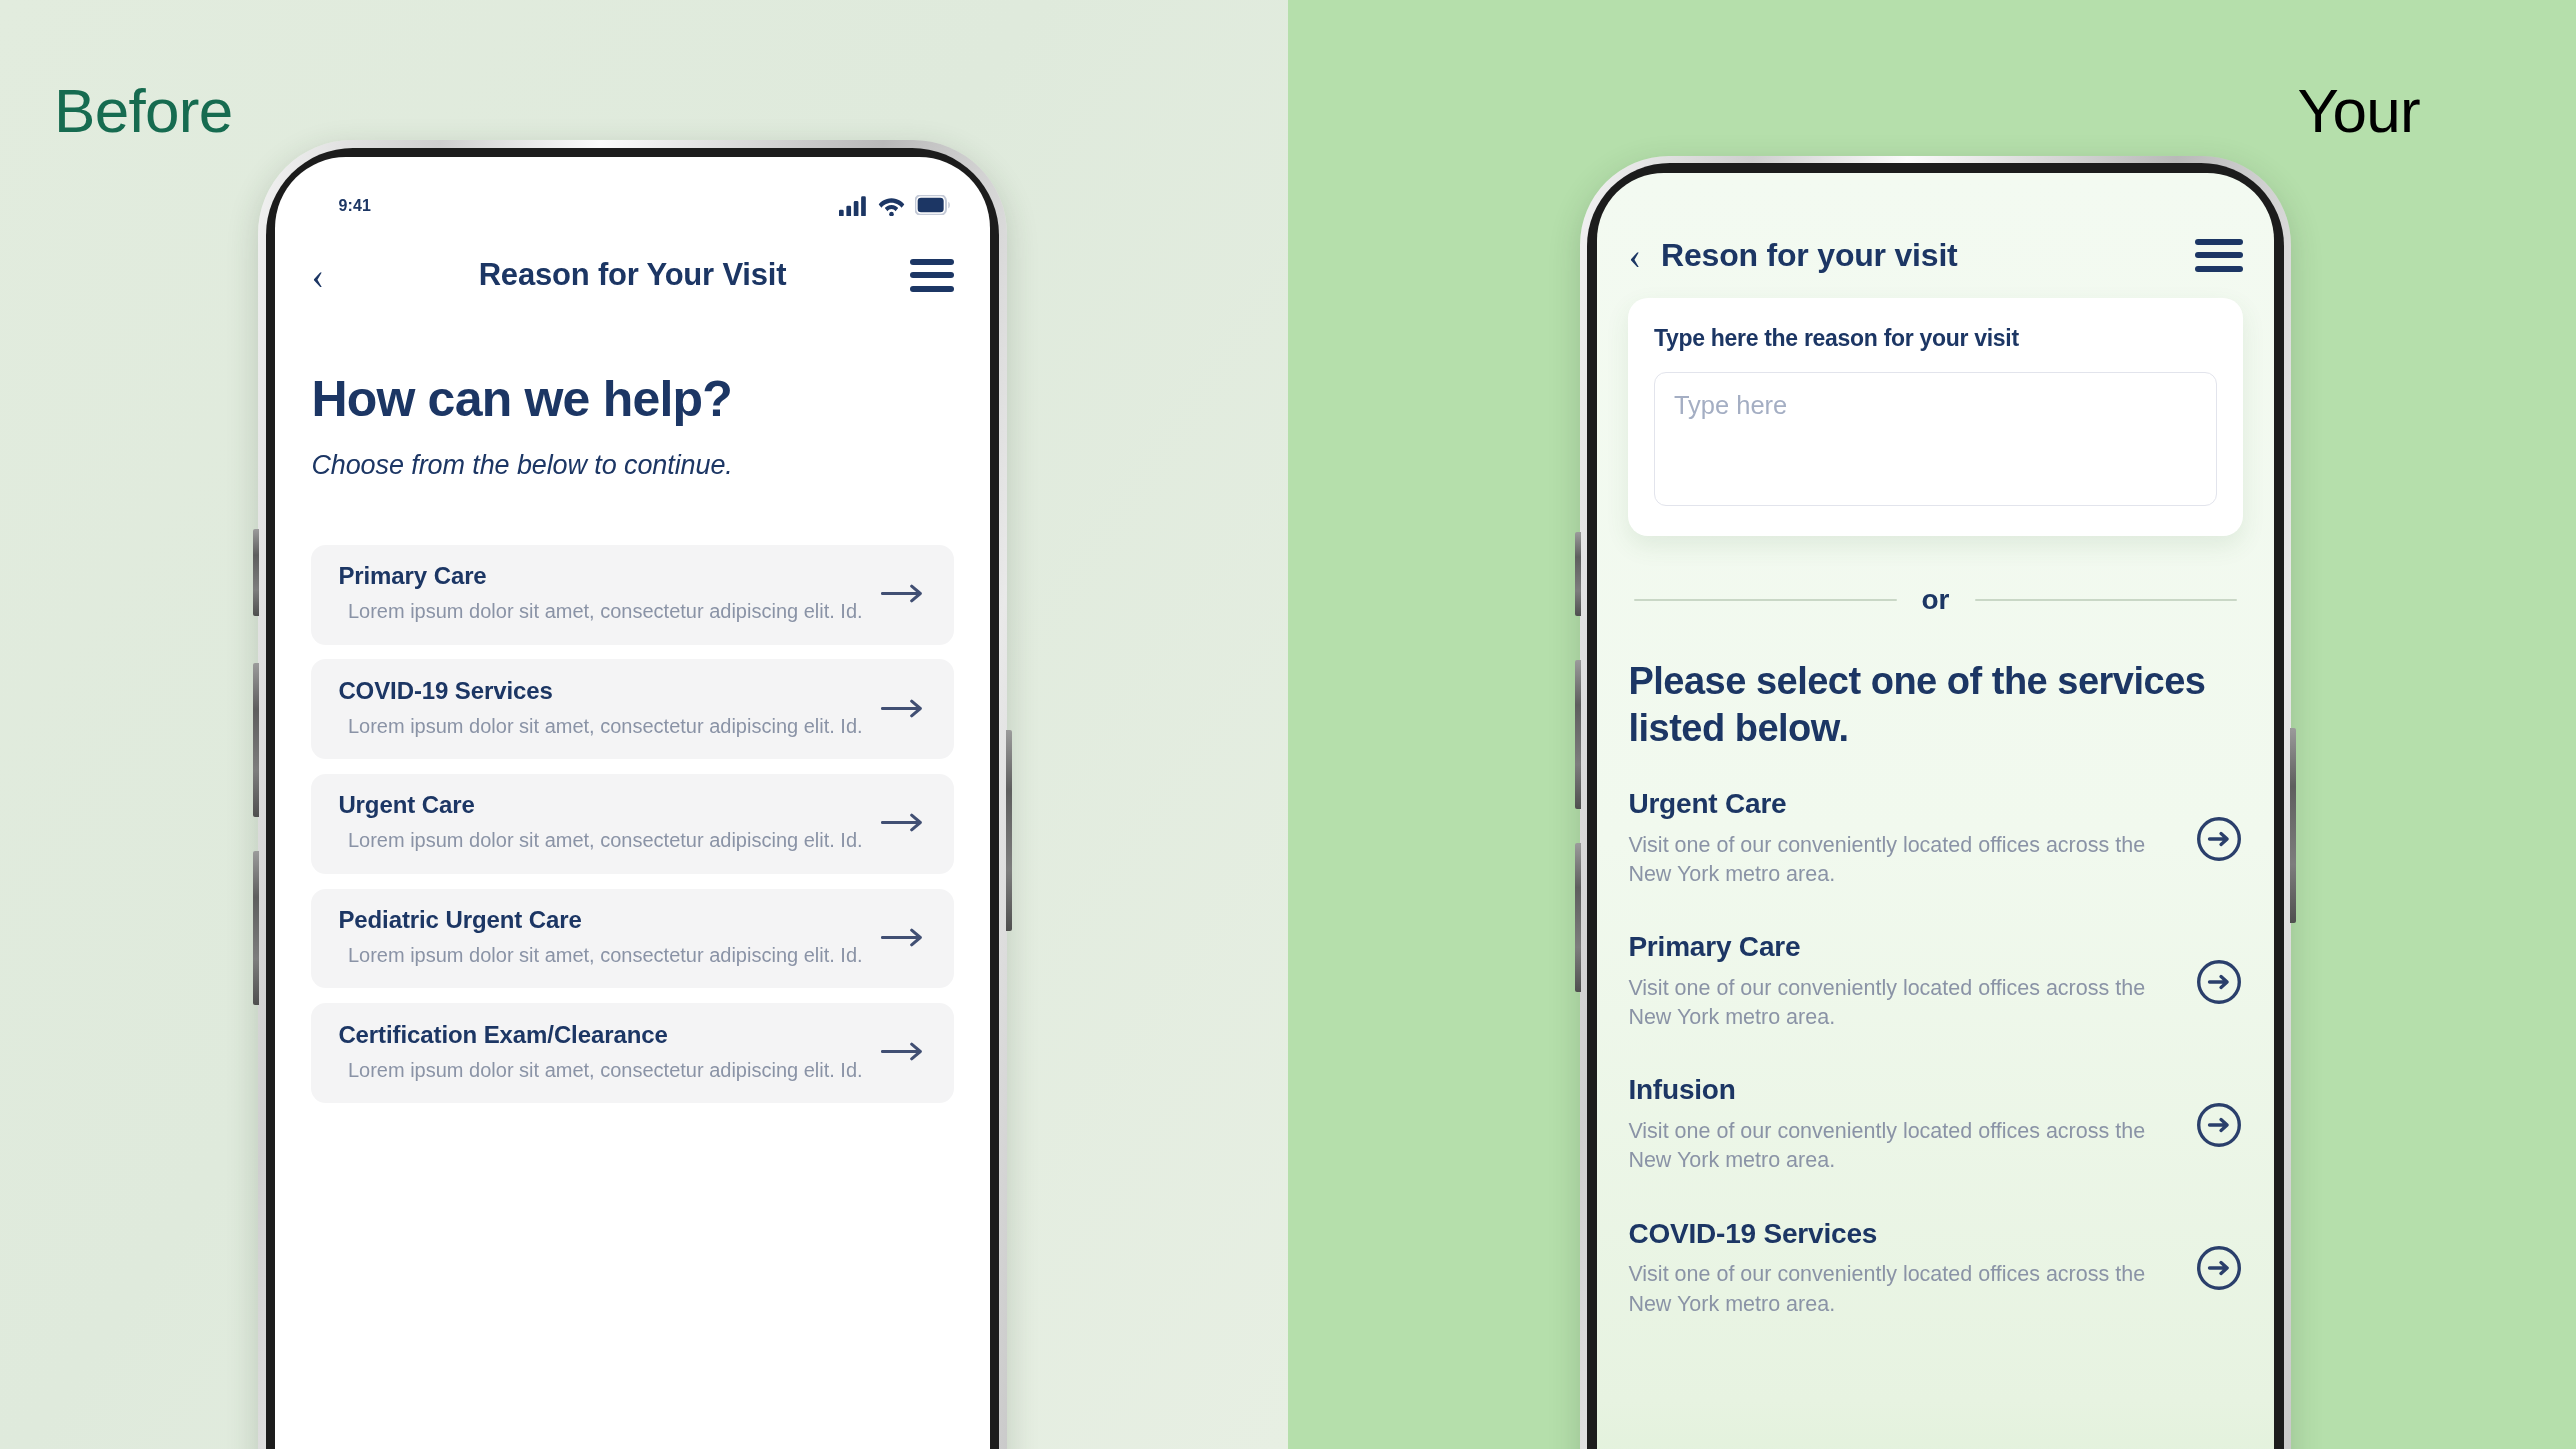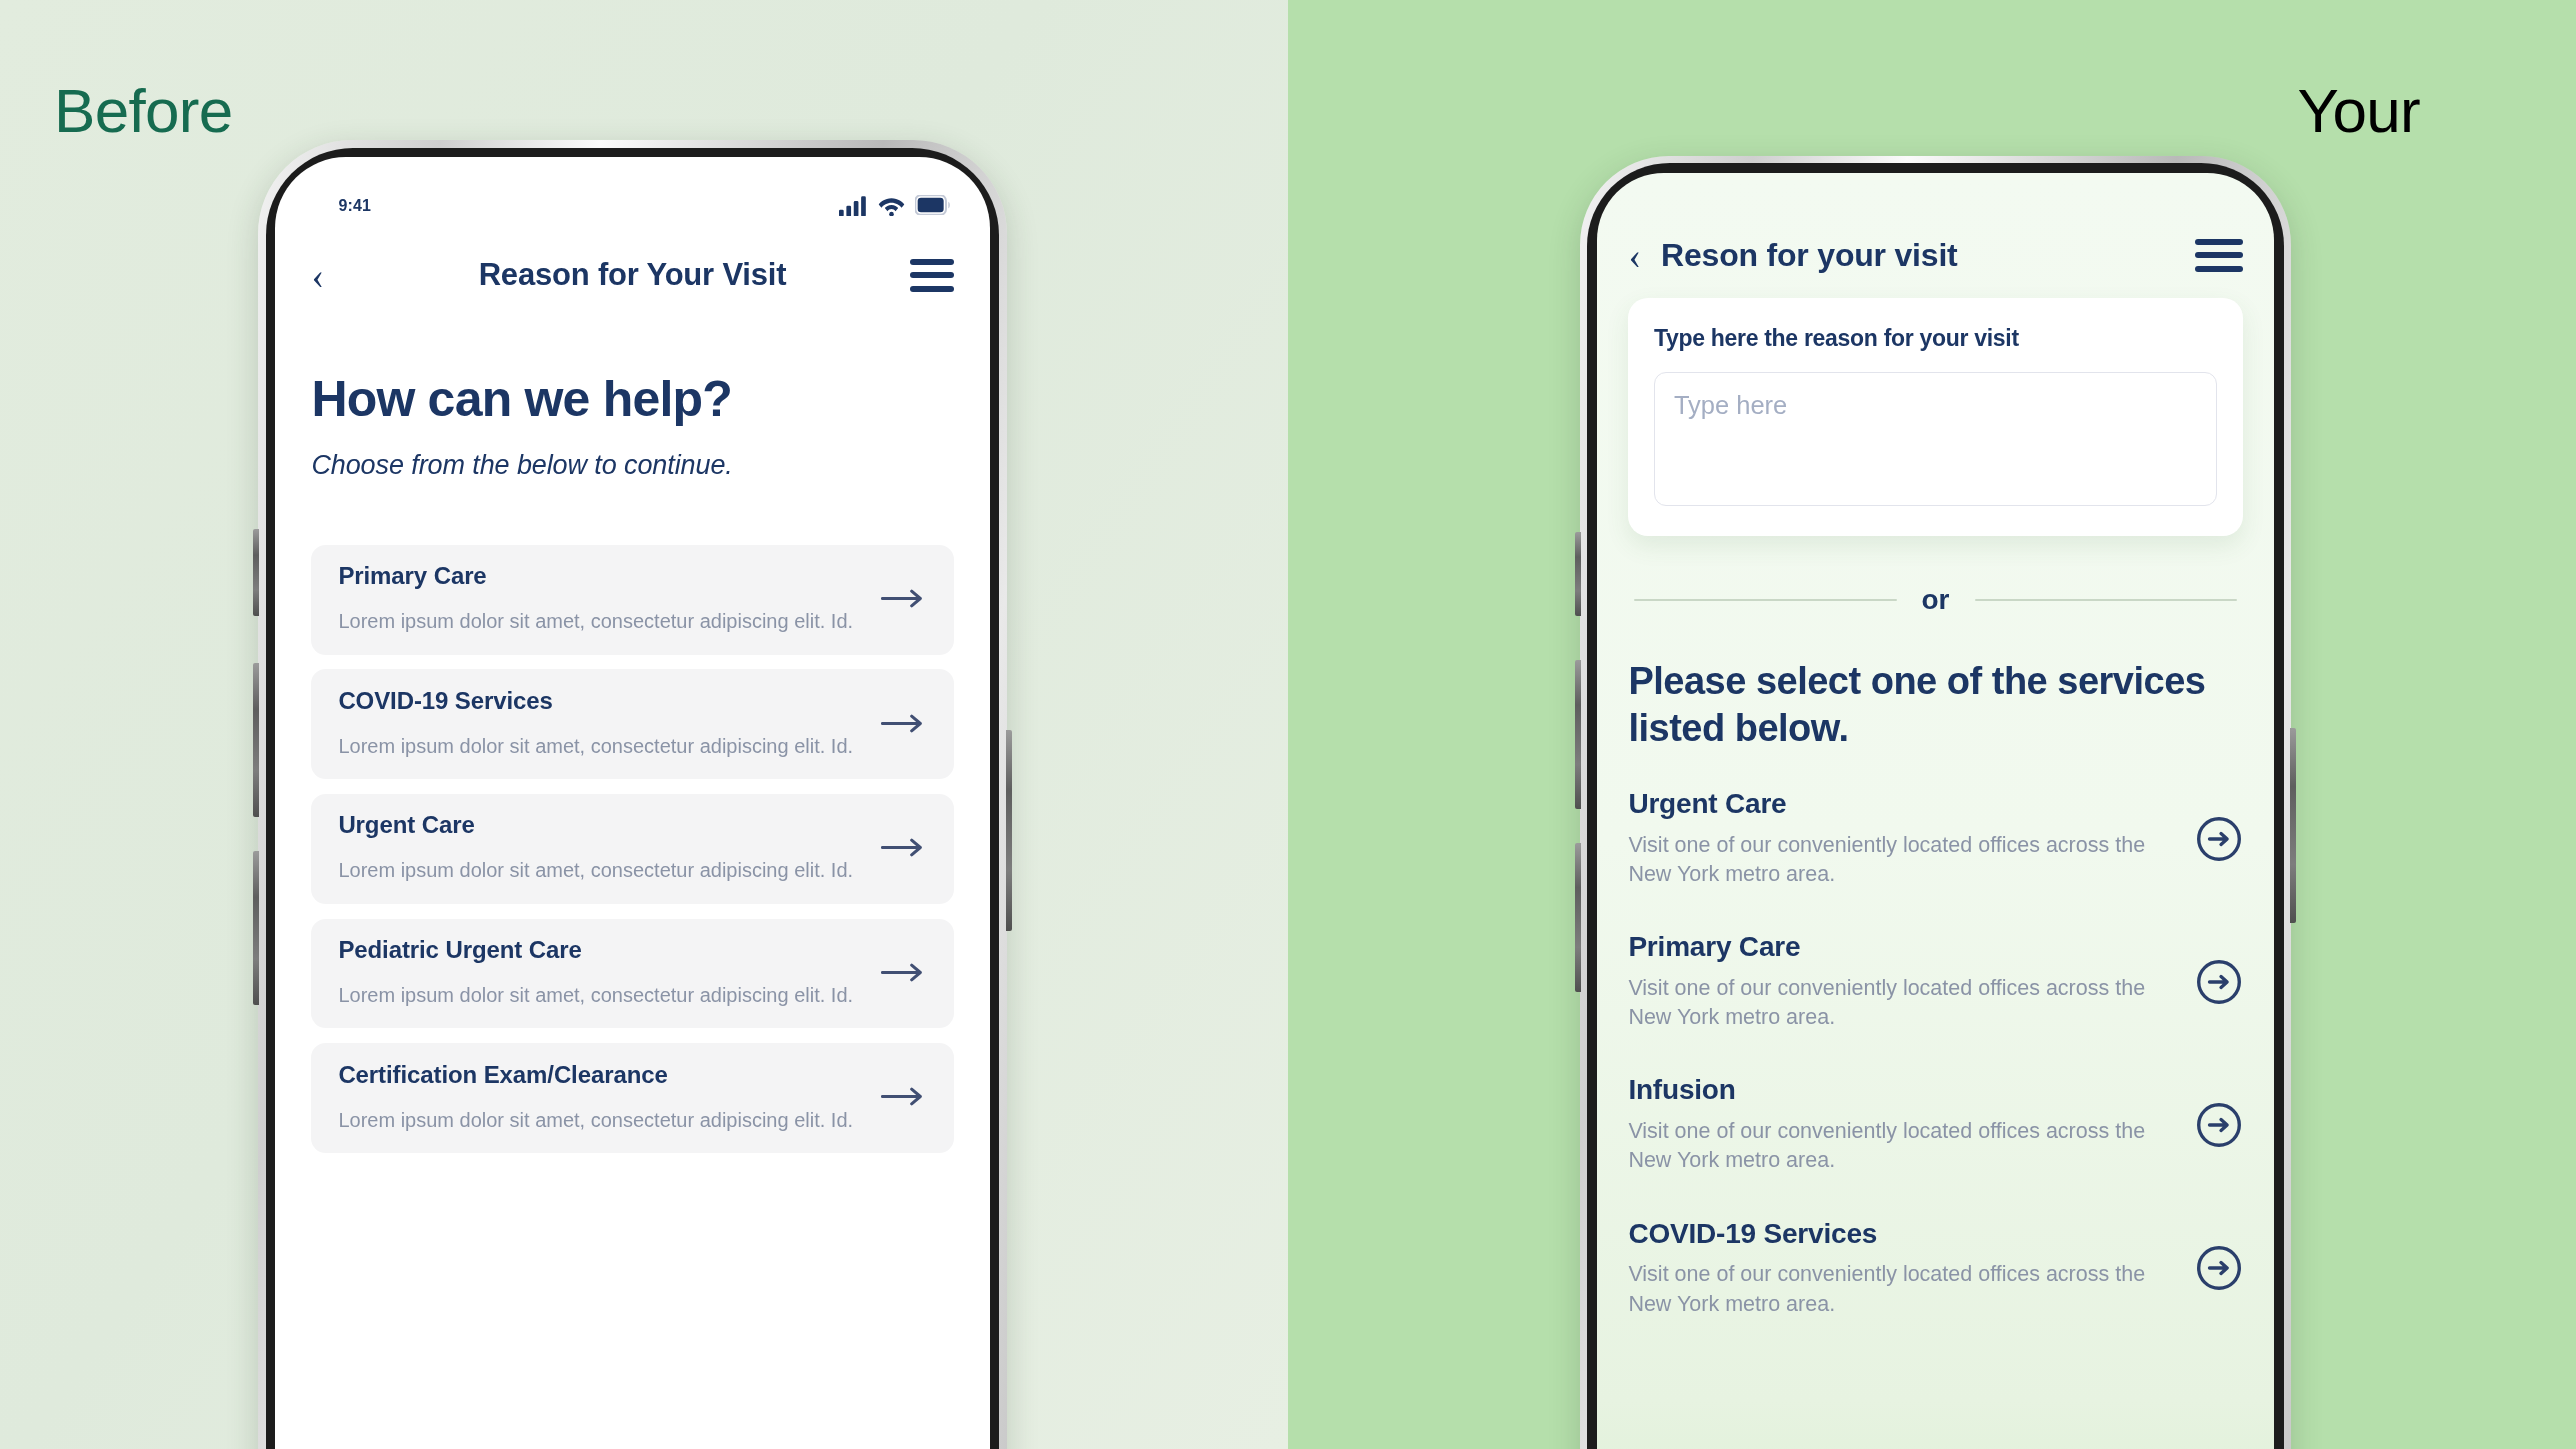--- a/index.html
+++ b/index.html
@@ -96,21 +96,21 @@
   .lead-sub   { font-size:27px; font-weight:400; color:#1c3664; margin-top:21.5px; letter-spacing:-0.1px;font-style:italic; }
 
   .svc-list-before { margin-top:64px; display:flex; flex-direction:column; gap:14.8px; }
   .svc-card {
     background:#f4f4f5; border-radius:14.8px;
     padding:17.4px 27px 20px 27px;
     display:flex; align-items:center; justify-content:space-between; gap:16px;
   }
   .svc-card .txt { flex:1; }
   .svc-card .svc-title { font-size:24px; font-weight:700; color:#1c3664; letter-spacing:-0.1px; }
-  .svc-card .svc-desc  { font-size:20px; font-weight:400; color:#8a93a6; line-height:1.32; margin-top:18px; }
+  .svc-card .svc-desc  { font-size:20px; font-weight:400; color:#8a93a6; line-height:1.32; margin-top:8px;text-align:right; }
   .arrow-plain { flex:0 0 auto; width:48px; display:flex; align-items:center; justify-content:center; }
 
   
   #right-content { position:absolute; left:0; right:0; top:125px; bottom:0; padding:0 31px; }
 
   .reason-card {
     background:#ffffff; border-radius:20px;
     padding:27px 25.5px 29.5px 25.5px;
     box-shadow:0 9.4px 23px rgba(60,110,60,0.10);
   }

